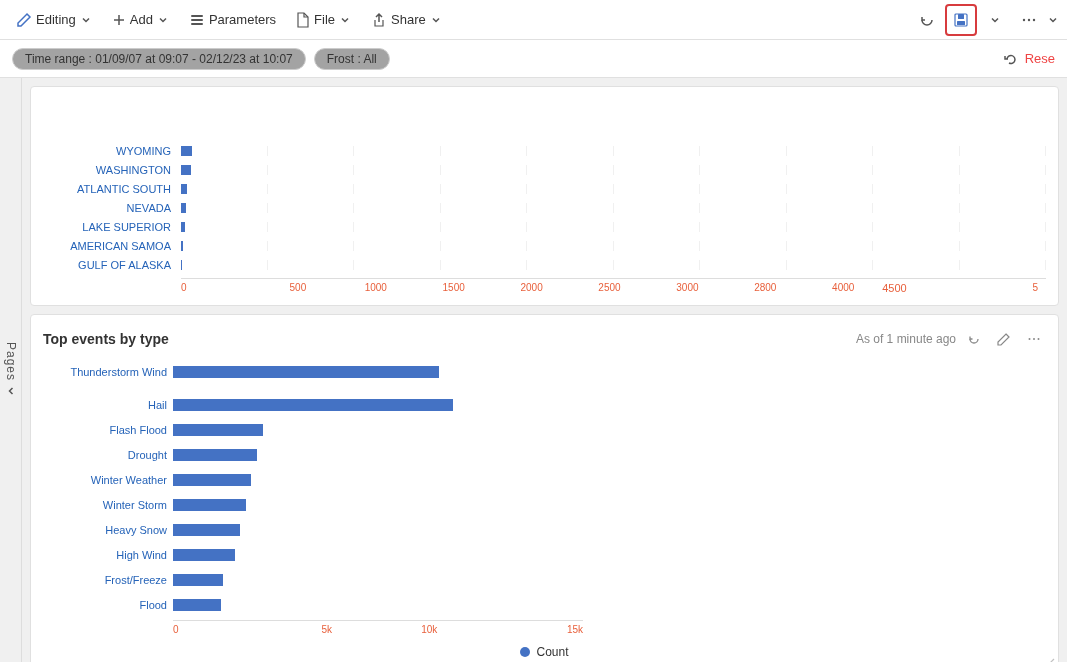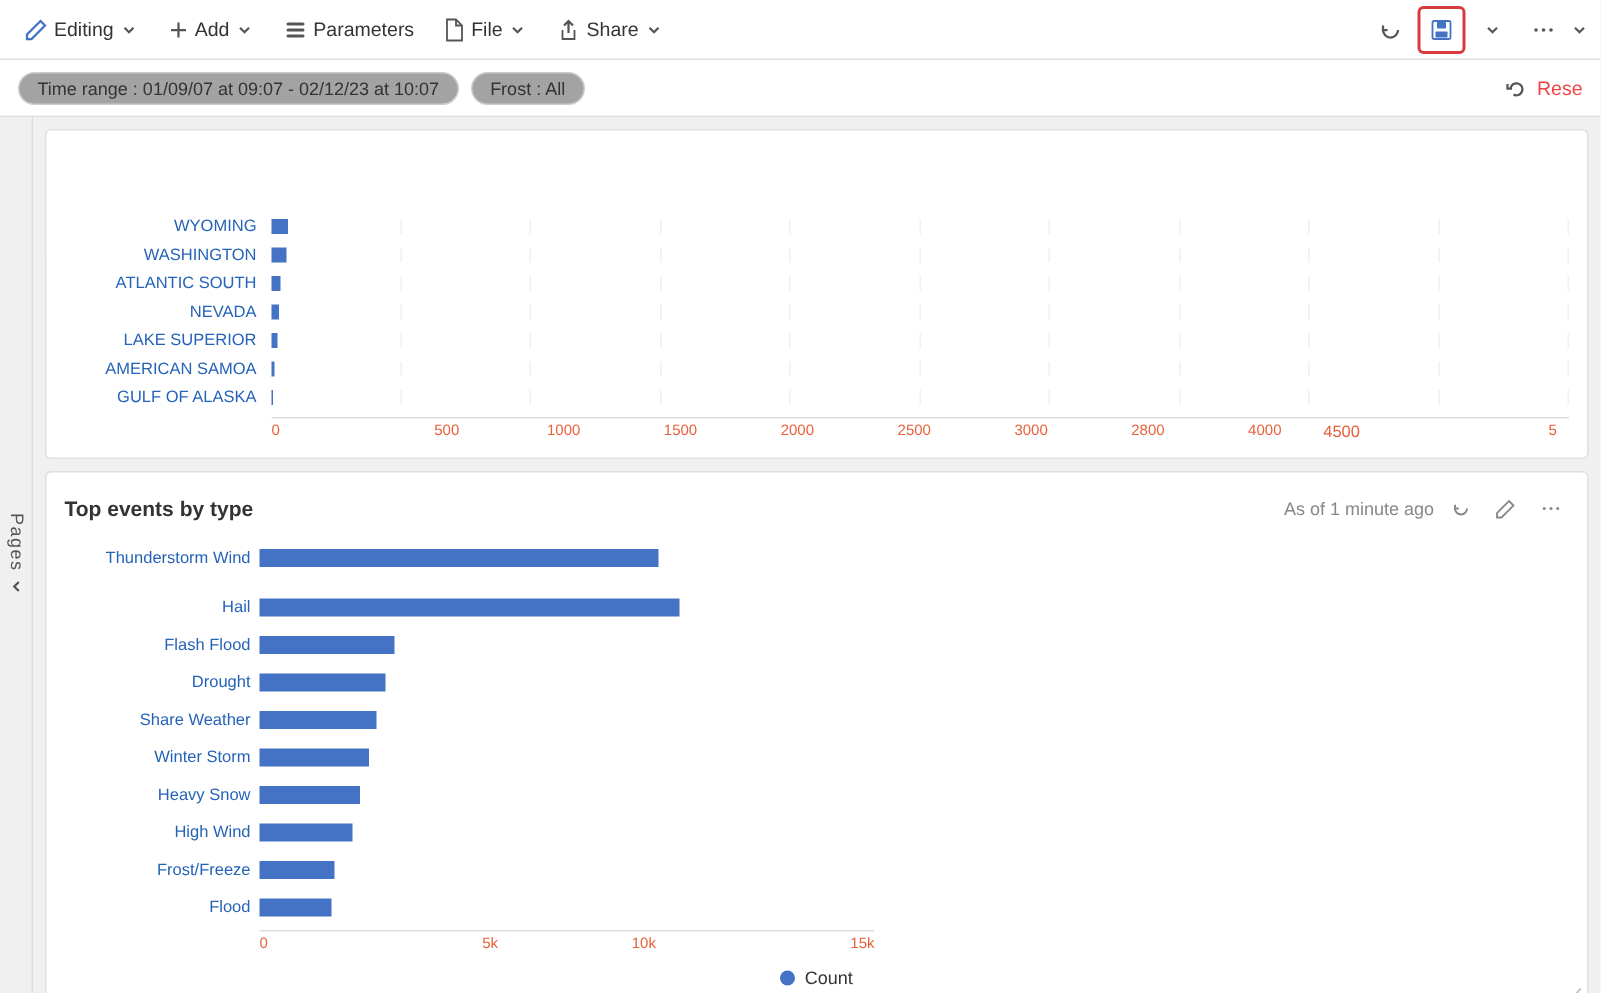--- a/index.html
+++ b/index.html
@@ -390,21 +390,21 @@
           </div>
           <div class="bar-row2" style="display: flex; align-items: center; height: 18px; margin-bottom: 2px;">
             <div class="bar-label2" style="width: 130px; text-align: right; font-size: 11px; color: rgb(37, 99, 184); flex-shrink: 0; padding-right: 6px;">Flash Flood</div>
             <div class="bar2" style="height: 12px; background: rgb(68, 114, 196); width: 89.6px;"></div>
           </div>
           <div class="bar-row2" style="display: flex; align-items: center; height: 18px; margin-bottom: 2px;">
             <div class="bar-label2" style="width: 130px; text-align: right; font-size: 11px; color: rgb(37, 99, 184); flex-shrink: 0; padding-right: 6px;">Drought</div>
             <div class="bar2" style="height: 12px; background: rgb(68, 114, 196); width: 84px;"></div>
           </div>
           <div class="bar-row2" style="display: flex; align-items: center; height: 18px; margin-bottom: 2px;">
-            <div class="bar-label2" style="width: 130px; text-align: right; font-size: 11px; color: rgb(37, 99, 184); flex-shrink: 0; padding-right: 6px;">Share Weather</div>
+            <div class="bar-label2" style="width: 130px; text-align: right; font-size: 11px; color: rgb(37, 99, 184); flex-shrink: 0; padding-right: 6px;">Winter Weather</div>
             <div class="bar2" style="height: 12px; background: rgb(68, 114, 196); width: 78.4px;"></div>
           </div>
           <div class="bar-row2" style="display: flex; align-items: center; height: 18px; margin-bottom: 2px;">
             <div class="bar-label2" style="width: 130px; text-align: right; font-size: 11px; color: rgb(37, 99, 184); flex-shrink: 0; padding-right: 6px;">Winter Storm</div>
             <div class="bar2" style="height: 12px; background: rgb(68, 114, 196); width: 72.8px;"></div>
           </div>
           <div class="bar-row2" style="display: flex; align-items: center; height: 18px; margin-bottom: 2px;">
             <div class="bar-label2" style="width: 130px; text-align: right; font-size: 11px; color: rgb(37, 99, 184); flex-shrink: 0; padding-right: 6px;">Heavy Snow</div>
             <div class="bar2" style="height: 12px; background: rgb(68, 114, 196); width: 67.2px;"></div>
           </div>

